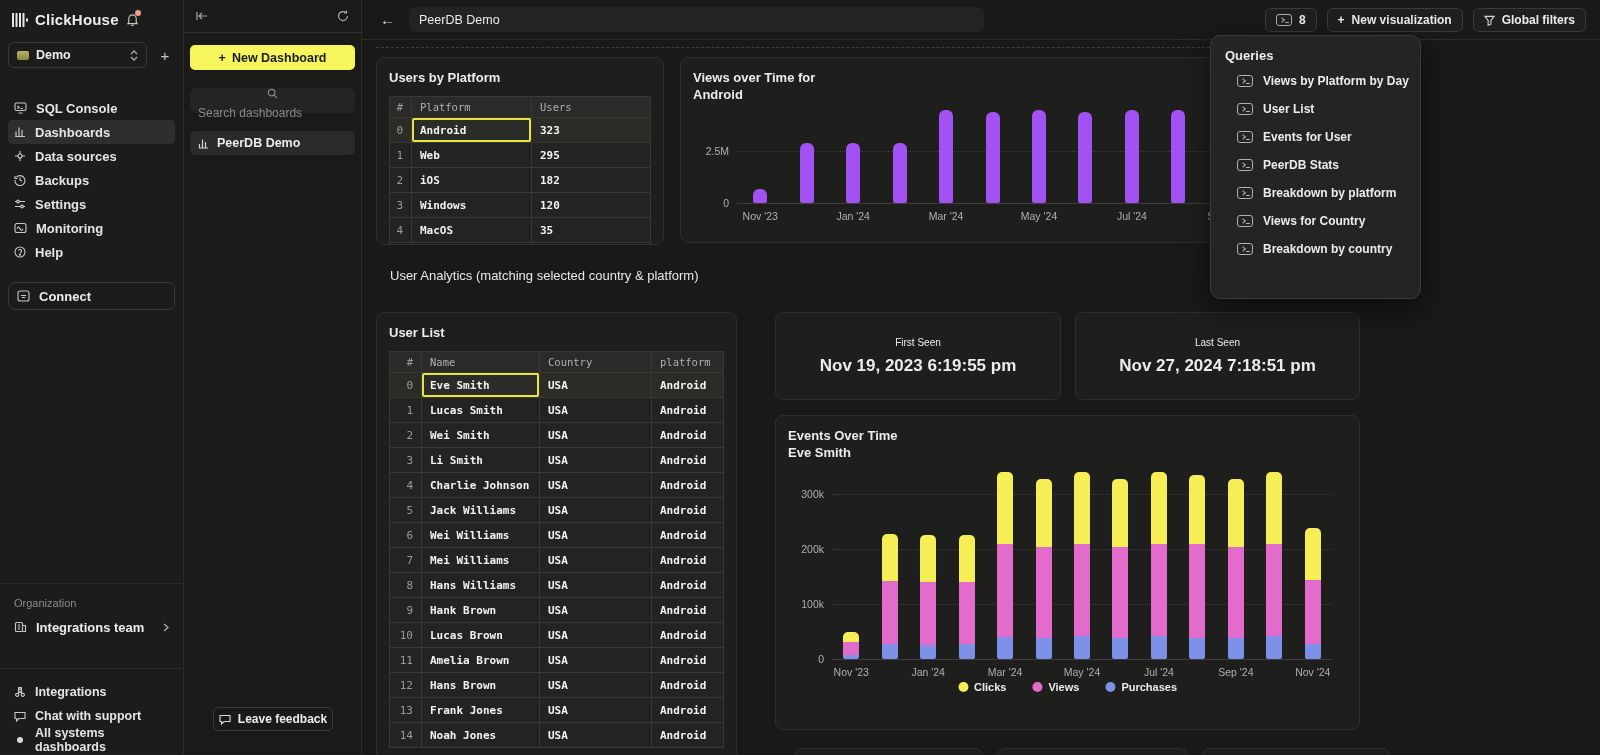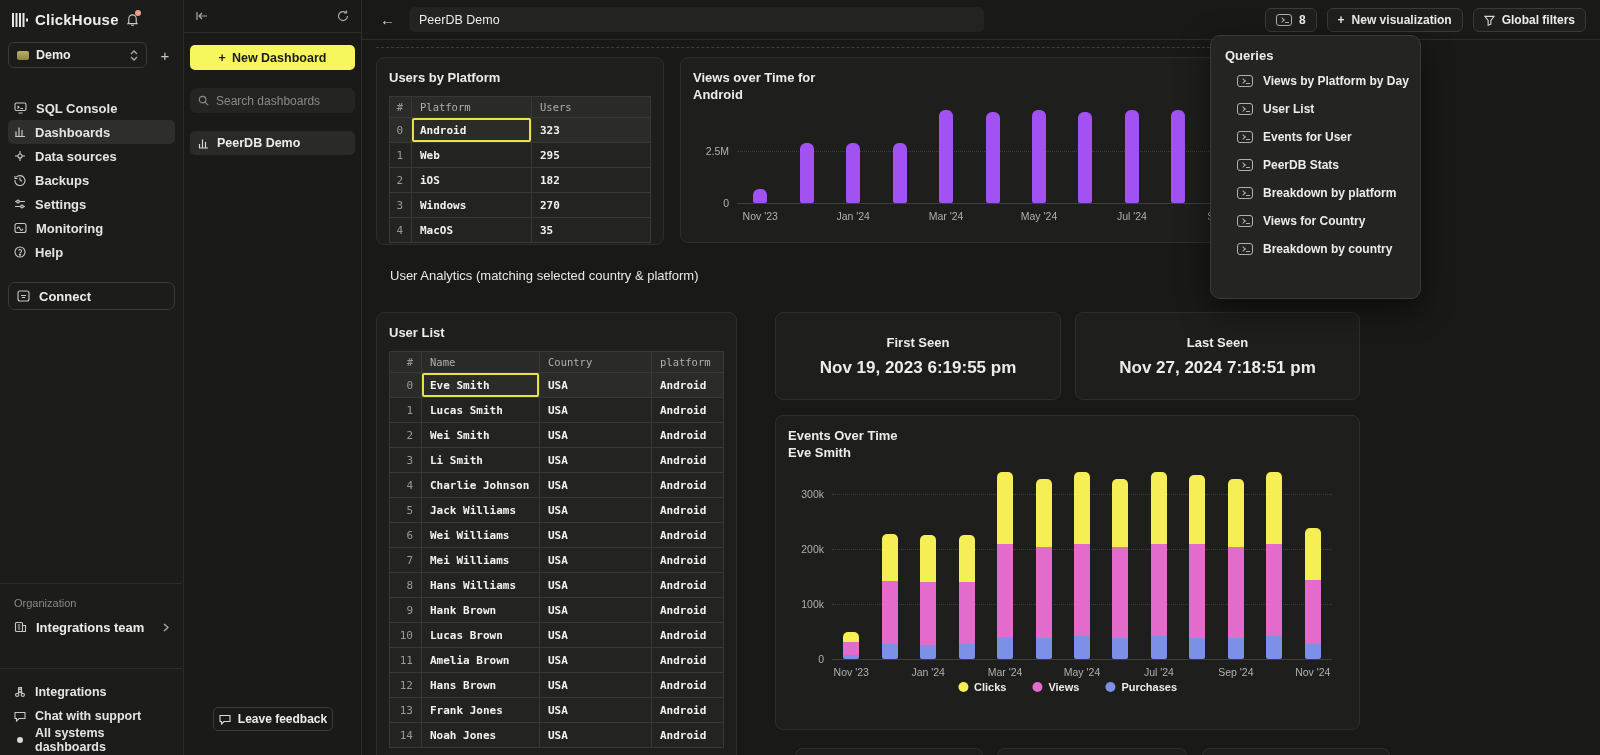--- a/index.html
+++ b/index.html
@@ -40,21 +40,21 @@
   .divider{position:absolute;left:0;right:1px;height:0;border-top:1px solid var(--border);}
   .d1{top:583px;} .d2{top:668px;}
   .rail-footer{position:absolute;left:8px;right:8px;top:680px;}
   .foot-item{display:flex;align-items:center;gap:9px;height:24px;padding:0 6px;font-size:12.5px;font-weight:600;cursor:pointer;color:#e4e4e2;}
   .status-dot{width:6px;height:6px;border-radius:50%;background:#d8d8d6;margin:0 3px;}
 
   
   .dash-rail{position:absolute;left:184px;top:0;width:178px;height:755px;background:var(--rail2-bg);border-right:1px solid var(--border);}
   .dash-top{position:absolute;left:0;right:0;top:0;height:33px;border-bottom:1px solid var(--border);display:flex;align-items:center;justify-content:space-between;padding:0 12px;}
   .new-dash{position:absolute;left:6px;right:6px;top:45px;height:25px;background:var(--yellow);color:#1c1c1a;font-size:12.5px;font-weight:700;border:none;border-radius:5px;cursor:pointer;display:flex;align-items:center;justify-content:center;gap:6px;}
-  .search-box{position:absolute;left:6px;right:6px;top:88px;height:25px;background:#242422;border-radius:6px;display:flex;align-items:center;gap:7px;padding:0 8px;color:var(--txt-faint);}
+  .search-box{position:absolute;left:6px;right:6px;top:88px;height:25px;background:#242422;border-radius:6px;display:flex;align-items:center;gap:7px;padding:0 8px;color:var(--txt-faint);flex-direction:column;}
   .search-box input{background:none;border:none;outline:none;color:var(--txt);font-size:12px;width:100%;font-family:"Liberation Sans",sans-serif;}
   .search-box input::placeholder{color:#8a8a88;}
   .dash-item{position:absolute;left:6px;right:6px;top:131px;height:24px;background:#2a2a28;border-radius:5px;display:flex;align-items:center;gap:8px;padding:0 8px;font-size:12.5px;font-weight:700;cursor:pointer;}
   .feedback{position:absolute;left:29px;top:707px;height:24px;width:120px;border:1px solid var(--border2);border-radius:5px;background:none;color:var(--txt);font-size:12px;font-weight:700;cursor:pointer;display:flex;align-items:center;justify-content:center;gap:7px;}
 
   
   .main-header{position:absolute;left:362px;right:0;top:0;height:40px;border-bottom:1px solid var(--border);display:flex;align-items:center;}
   .back-btn{margin-left:18px;background:none;border:none;color:#d8d8d6;font-size:15px;cursor:pointer;}
   .title-input{margin-left:14px;width:575px;height:25px;background:#232321;border:none;border-radius:6px;color:var(--txt);font-size:12.5px;padding:0 10px;font-family:"Liberation Sans",sans-serif;}
   .hdr-right{position:absolute;right:14px;top:8px;display:flex;gap:10px;}
@@ -64,21 +64,21 @@
   .dashed-line{position:absolute;left:376px;top:47px;width:984px;border-top:1px dashed #3e3e3c;}
   .card{position:absolute;background:var(--card-bg);border:1px solid var(--card-border);border-radius:8px;}
   .card-title{font-size:13px;font-weight:700;padding:11px 12px 0 12px;line-height:17px;}
   #users-card{left:376px;top:57px;width:288px;height:188px;}
   #views-card{left:680px;top:57px;width:680px;height:186px;}
   .section-label{position:absolute;left:390px;top:268px;font-size:13px;color:#e8e8e6;}
   #userlist-card{left:376px;top:312px;width:361px;height:470px;}
   .stat-card{display:flex;flex-direction:column;align-items:center;justify-content:center;gap:8px;}
   #first-card{left:775px;top:312px;width:286px;height:88px;}
   #last-card{left:1075px;top:312px;width:285px;height:88px;}
-  .stat-label{font-size:13px;font-weight:700;}
+  .stat-label{font-size:10px;font-weight:400;}
   .stat-value{font-size:17px;font-weight:700;}
   #events-card{left:775px;top:415px;width:585px;height:315px;}
   .partial-card{position:absolute;top:748px;height:20px;background:var(--card-bg);border:1px solid var(--card-border);border-radius:8px 8px 0 0;border-bottom:none;}
 
   
   .dtable{margin:10px 12px 0 12px;font-family:"DejaVu Sans Mono",monospace;border:1px solid var(--cell-border);border-bottom:none;}
   .trow{display:grid;border-bottom:1px solid var(--cell-border);background:var(--cell-bg);}
   .trow.thead{background:var(--cellhead-bg);}
   .trow.selrow{background:#2b2b27;}
   .tcell{font-size:11px;font-weight:700;color:#f2f2f0;padding:0 8px;display:flex;align-items:center;height:24px;border-right:1px solid var(--cell-border);overflow:hidden;white-space:nowrap;position:relative;}
@@ -358,21 +358,21 @@
           <div class="tcell">295</div>
         </div>
         <div class="trow">
           <div class="tcell num">2</div>
           <div class="tcell">iOS</div>
           <div class="tcell">182</div>
         </div>
         <div class="trow">
           <div class="tcell num">3</div>
           <div class="tcell">Windows</div>
-          <div class="tcell">270</div>
+          <div class="tcell">120</div>
         </div>
         <div class="trow">
           <div class="tcell num">4</div>
           <div class="tcell">MacOS</div>
           <div class="tcell">35</div>
         </div>
       </div>
   </section>
 
   <section class="card" id="views-card">

